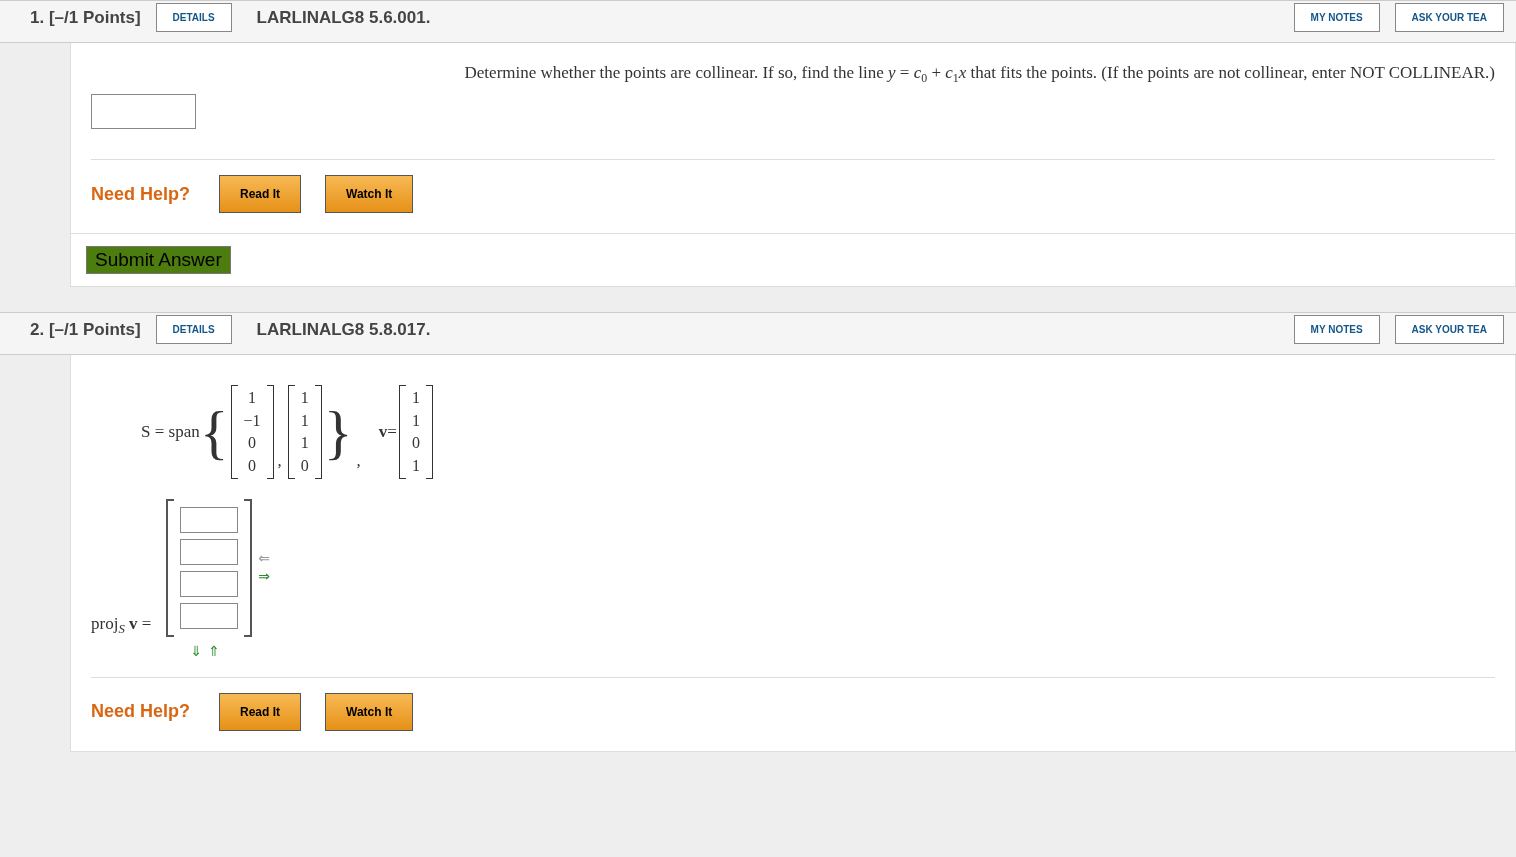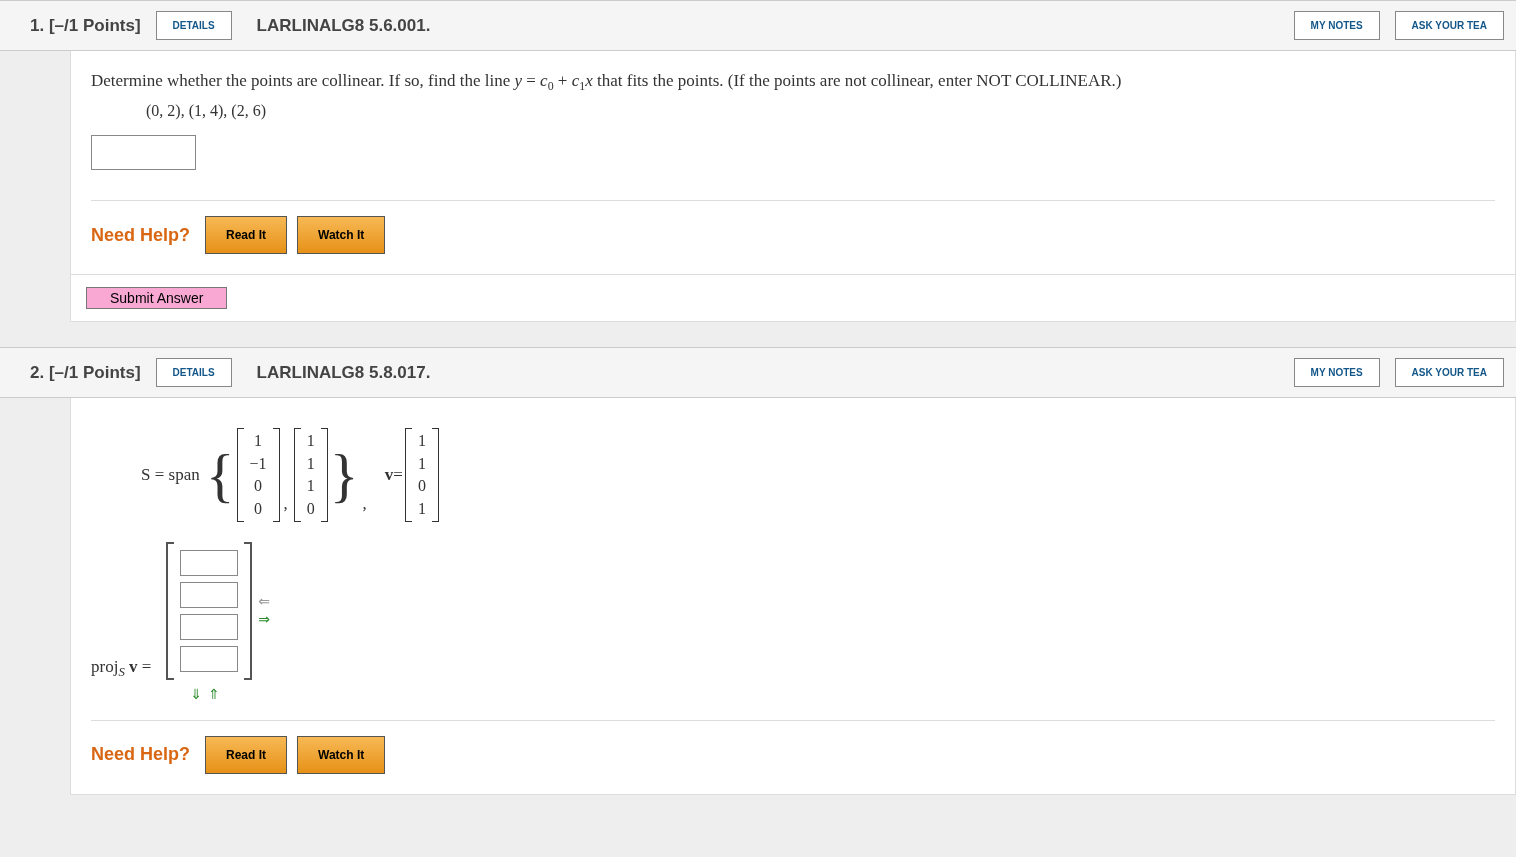--- a/index.html
+++ b/index.html
@@ -10,21 +10,21 @@
     background: #eeeeee;
     color: #333;
   }
   .question-block {
     margin-bottom: 25px;
   }
   .question-header {
     background: #f5f5f5;
     border-top: 1px solid #ccc;
     border-bottom: 1px solid #ccc;
-    padding: 10px 12px 10px 30px;
+    padding: 2px 12px 10px 30px;
     display: flex;
     align-items: center;
     gap: 15px;
   }
   .qnum {
     font-weight: bold;
     color: #444;
     font-size: 17px;
   }
   .details-btn, .notes-btn, .ask-btn {
@@ -49,40 +49,41 @@
     margin-left: 70px;
     padding: 20px 20px 20px 20px;
     border: 1px solid #ddd;
     border-top: none;
   }
   .qtext {
     font-family: Georgia, 'Times New Roman', serif;
     font-size: 17px;
     color: #333;
     margin-bottom: 8px;
+    text-align: right;
   }
   .qtext .mathvar { font-style: italic; }
   .sub { font-size: 0.7em; vertical-align: sub; }
   .points-line {
     font-family: Georgia, serif;
     color: #333;
     margin: 5px 0 15px 55px;
   }
   .answer-input-small {
     border: 1px solid #888;
     width: 105px;
     height: 35px;
     font-size: 15px;
     padding: 2px 4px;
     margin-bottom: 20px;
   }
   .need-help-row {
     display: flex;
     align-items: center;
-    gap: 10px;
+    gap: 24px;
     border-top: 1px solid #ddd;
     padding-top: 15px;
     margin-top: 10px;
   }
   .need-help-label {
     color: #d86612;
     font-weight: bold;
     font-size: 18px;
     margin-right: 5px;
   }
@@ -97,24 +98,24 @@
     color: #000;
   }
   .submit-row {
     background: #fff;
     margin-left: 70px;
     padding: 12px 15px;
     border: 1px solid #ddd;
     border-top: none;
   }
   .submit-btn {
-    background: #f9a8d4;
+    background: #4d7c0f;
     border: 1px solid #777;
-    padding: 2px 23px;
-    font-size: 14px;
+    padding: 2px 8px;
+    font-size: 19px;
     cursor: pointer;
     font-family: inherit;
   }
 
   
   .math-line {
     margin: 10px 0 20px 50px;
     display: flex;
     align-items: center;
     font-family: Georgia, serif;
@@ -224,21 +225,20 @@
     <button class="notes-btn">MY NOTES</button>
     <button class="ask-btn">ASK YOUR TEA</button>
   </div>
 
   <div class="question-body">
     <div class="qtext">
       <span>Determine whether the points are collinear. If so, find the line  </span>
       <span class="mathvar">y</span><span> = </span><span class="mathvar">c</span><span class="sub">0</span><span> + </span><span class="mathvar">c</span><span class="sub">1</span><span class="mathvar">x</span>
       <span>  that fits the points. (If the points are not collinear, enter NOT COLLINEAR.)</span>
     </div>
-    <div class="points-line">(0, 2), (1, 4), (2, 6)</div>
     <input class="answer-input-small" style="">
     <div class="need-help-row">
       <span class="need-help-label">Need Help?</span>
       <button class="orange-btn">Read It</button>
       <button class="orange-btn">Watch It</button>
     </div>
   </div>
   <div class="submit-row">
     <button class="submit-btn">Submit Answer</button>
   </div>
@@ -253,21 +253,21 @@
     <button class="details-btn">DETAILS</button>
     <span class="textbook-ref">LARLINALG8 5.8.017.</span>
     <span class="spacer"></span>
     <button class="notes-btn">MY NOTES</button>
     <button class="ask-btn">ASK YOUR TEA</button>
   </div>
 
   <div class="question-body q2-body">
 
     <div class="math-line">
-      <span style="margin-right:6px;"><span class="mathvar">S = span</span></span>
+      <span style=""><span class="mathvar">S = span</span></span>
       <span class="curly">{</span>
       <span class="bracket-vec">
         <span class="lbrk"></span>
         <span class="col">
           <span>1</span>
           <span>−1</span>
           <span>0</span>
           <span>0</span>
         </span>
         <span class="rbrk"></span>

